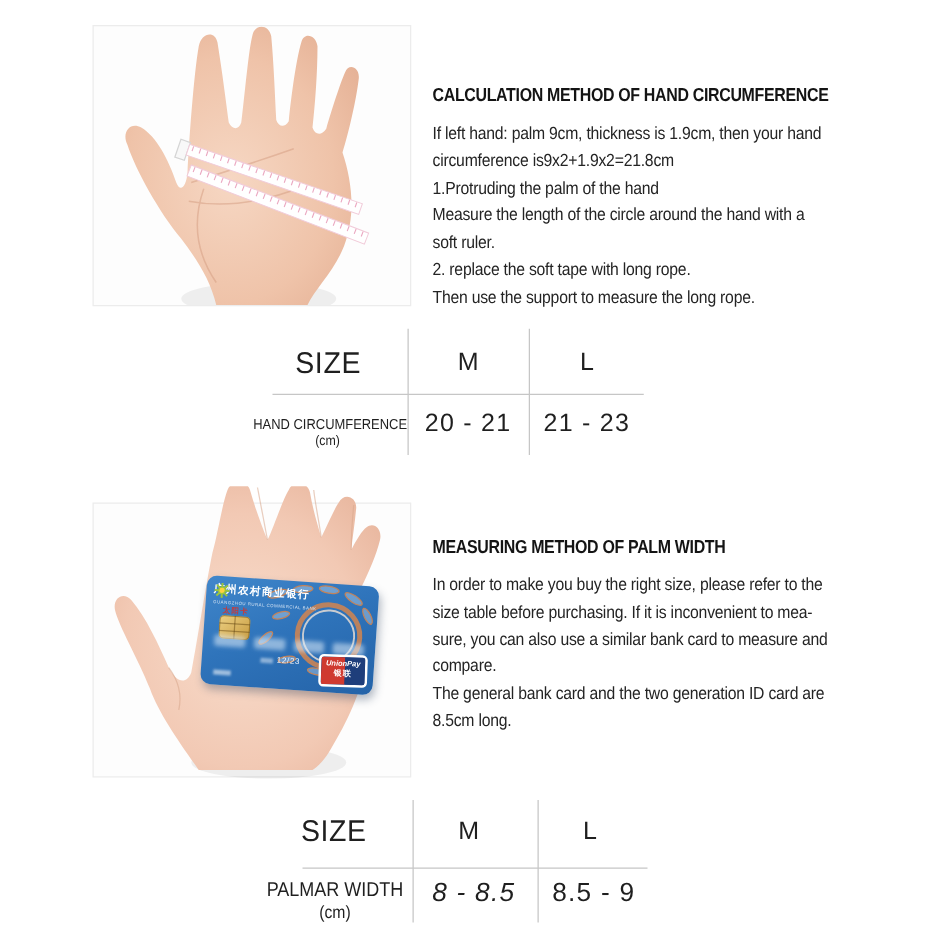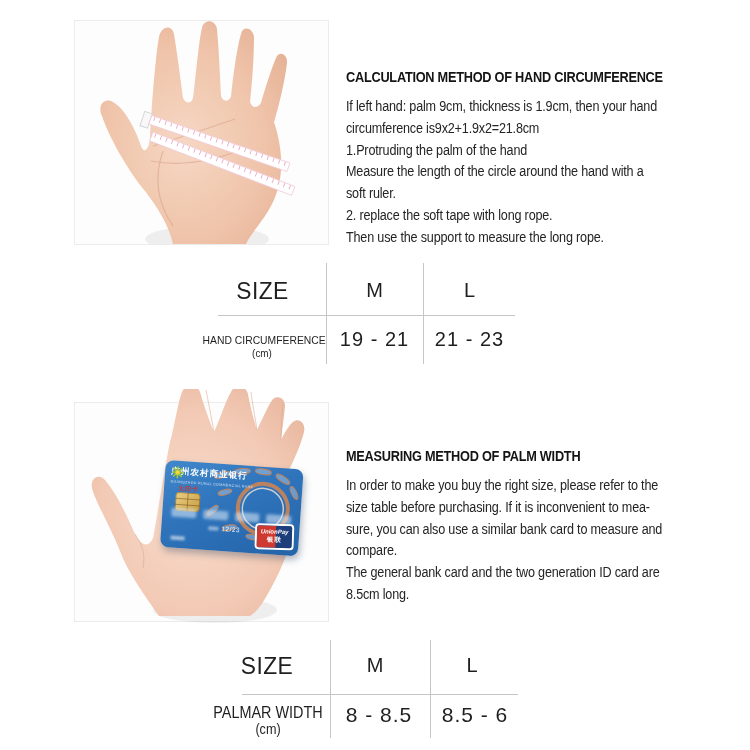--- a/index.html
+++ b/index.html
@@ -7,21 +7,21 @@
           font-family:"Liberation Sans",sans-serif;color:#222;}
   
   .photo{position:absolute;background:#fdfdfd;border:1px solid #ececec;}
   .photo1{left:74px;top:20px;width:253px;height:223px;}
   .photo2{left:74px;top:402px;width:253px;height:218px;overflow:visible;}
   .photo svg{position:absolute;left:0;top:0;}
   .photo2 svg.hand{top:-14px;}
   
   .tblock{position:absolute;left:346px;width:400px;}
   .tblock1{top:68px;}
-  .tblock2{top:447px;}
+  .tblock2{top:429px;}
   .tblock h2{margin:0 0 11px 0;font-size:15px;font-weight:bold;color:#141414;
              letter-spacing:-0.3px;white-space:nowrap;transform:scaleX(.85);transform-origin:0 50%;}
   .tblock p{margin:0;font-size:14px;line-height:21.8px;color:#242424;letter-spacing:-0.2px;
             white-space:nowrap;transform:scaleX(.9);transform-origin:0 50%;}
   
   .tline{position:absolute;background:#c6c6c6;}
   .vl{width:1px;}
   .hl{height:1px;}
   .vl1a{left:326px;top:263px;height:101px;}
   .vl1b{left:423px;top:263px;height:101px;}
@@ -39,21 +39,21 @@
   .t1-l{left:424px;top:279px;width:91px;}
   .t1-rowlab{left:196px;top:334px;width:132px;font-size:11.5px;}
   .t1-rowunit{left:196px;top:347px;width:132px;font-size:11px;}
   .t1-valm{left:327px;top:328px;width:95px;font-size:20px;}
   .t1-vall{left:424px;top:328px;width:91px;font-size:20px;}
   .t2-size{left:212px;top:652px;width:110px;}
   .t2-m{left:326px;top:654px;width:98px;}
   .t2-l{left:425px;top:654px;width:94px;}
   .t2-rowlab{left:198px;top:704px;width:140px;font-size:16px;}
   .t2-rowunit{left:198px;top:721px;width:140px;font-size:14px;}
-  .t2-valm{left:331px;top:703px;width:96px;font-size:21px;}
+  .t2-valm{left:331px;top:703px;width:96px;font-size:21px;font-style:italic;}
   .t2-vall{left:428px;top:703px;width:94px;font-size:21px;}
   
   .bank-card{position:absolute;left:91px;top:57px;width:138px;height:87px;border-radius:8px;
     background:linear-gradient(155deg,#4187cb 0%,var(--card-blue,#2f74bb) 45%,#2463a8 100%);
     transform:rotate(4deg);transform-origin:0 0;box-shadow:2px 4px 7px rgba(40,60,90,.35);}
   .card-art{position:absolute;left:0;top:0;}
   .card-head{position:absolute;left:6px;top:5px;display:flex;gap:3px;align-items:flex-start;}
   .bank-names{display:flex;flex-direction:column;}
   .bank-cn{color:#fff;font-weight:bold;font-size:8.5px;letter-spacing:1.1px;white-space:nowrap;}
   .bank-en{color:#cfe0f2;font-size:3.5px;letter-spacing:.4px;margin-top:1.5px;white-space:nowrap;}
@@ -136,21 +136,21 @@
 
   <div>
     <div class="tline vl vl1a"></div>
     <div class="tline vl vl1b"></div>
     <div class="tline hl hl1"></div>
     <div class="tcell size-big t1-size">SIZE</div>
     <div class="tcell colhead t1-m">M</div>
     <div class="tcell colhead t1-l">L</div>
     <div class="tcell rowlab t1-rowlab">HAND CIRCUMFERENCE</div>
     <div class="tcell rowlab t1-rowunit">(cm)</div>
-    <div class="tcell tval t1-valm">19 - 21</div>
+    <div class="tcell tval t1-valm">20 - 21</div>
     <div class="tcell tval t1-vall">21 - 23</div>
   </div>
 
   <figure class="photo photo2" style="margin:0">
     <svg class="hand" width="253" height="234" viewBox="0 -14 253 220">
       <defs>
         <radialGradient id="skin2" cx="48%" cy="55%" r="80%">
           <stop offset="0" stop-color="#f8dccb"></stop>
             <stop offset=".55" stop-color="#f2c9b4"></stop>
             <stop offset="1" stop-color="#e3ac92"></stop>
@@ -241,16 +241,16 @@
   <div>
     <div class="tline vl vl2a"></div>
     <div class="tline vl vl2b"></div>
     <div class="tline hl hl2"></div>
     <div class="tcell size-big t2-size">SIZE</div>
     <div class="tcell colhead t2-m">M</div>
     <div class="tcell colhead t2-l">L</div>
     <div class="tcell rowlab t2-rowlab">PALMAR WIDTH</div>
     <div class="tcell rowlab t2-rowunit">(cm)</div>
     <div class="tcell tval t2-valm">8 - 8.5</div>
-    <div class="tcell tval t2-vall">8.5 - 6</div>
+    <div class="tcell tval t2-vall">8.5 - 9</div>
   </div>
 
 </div>
 
 </body></html>

